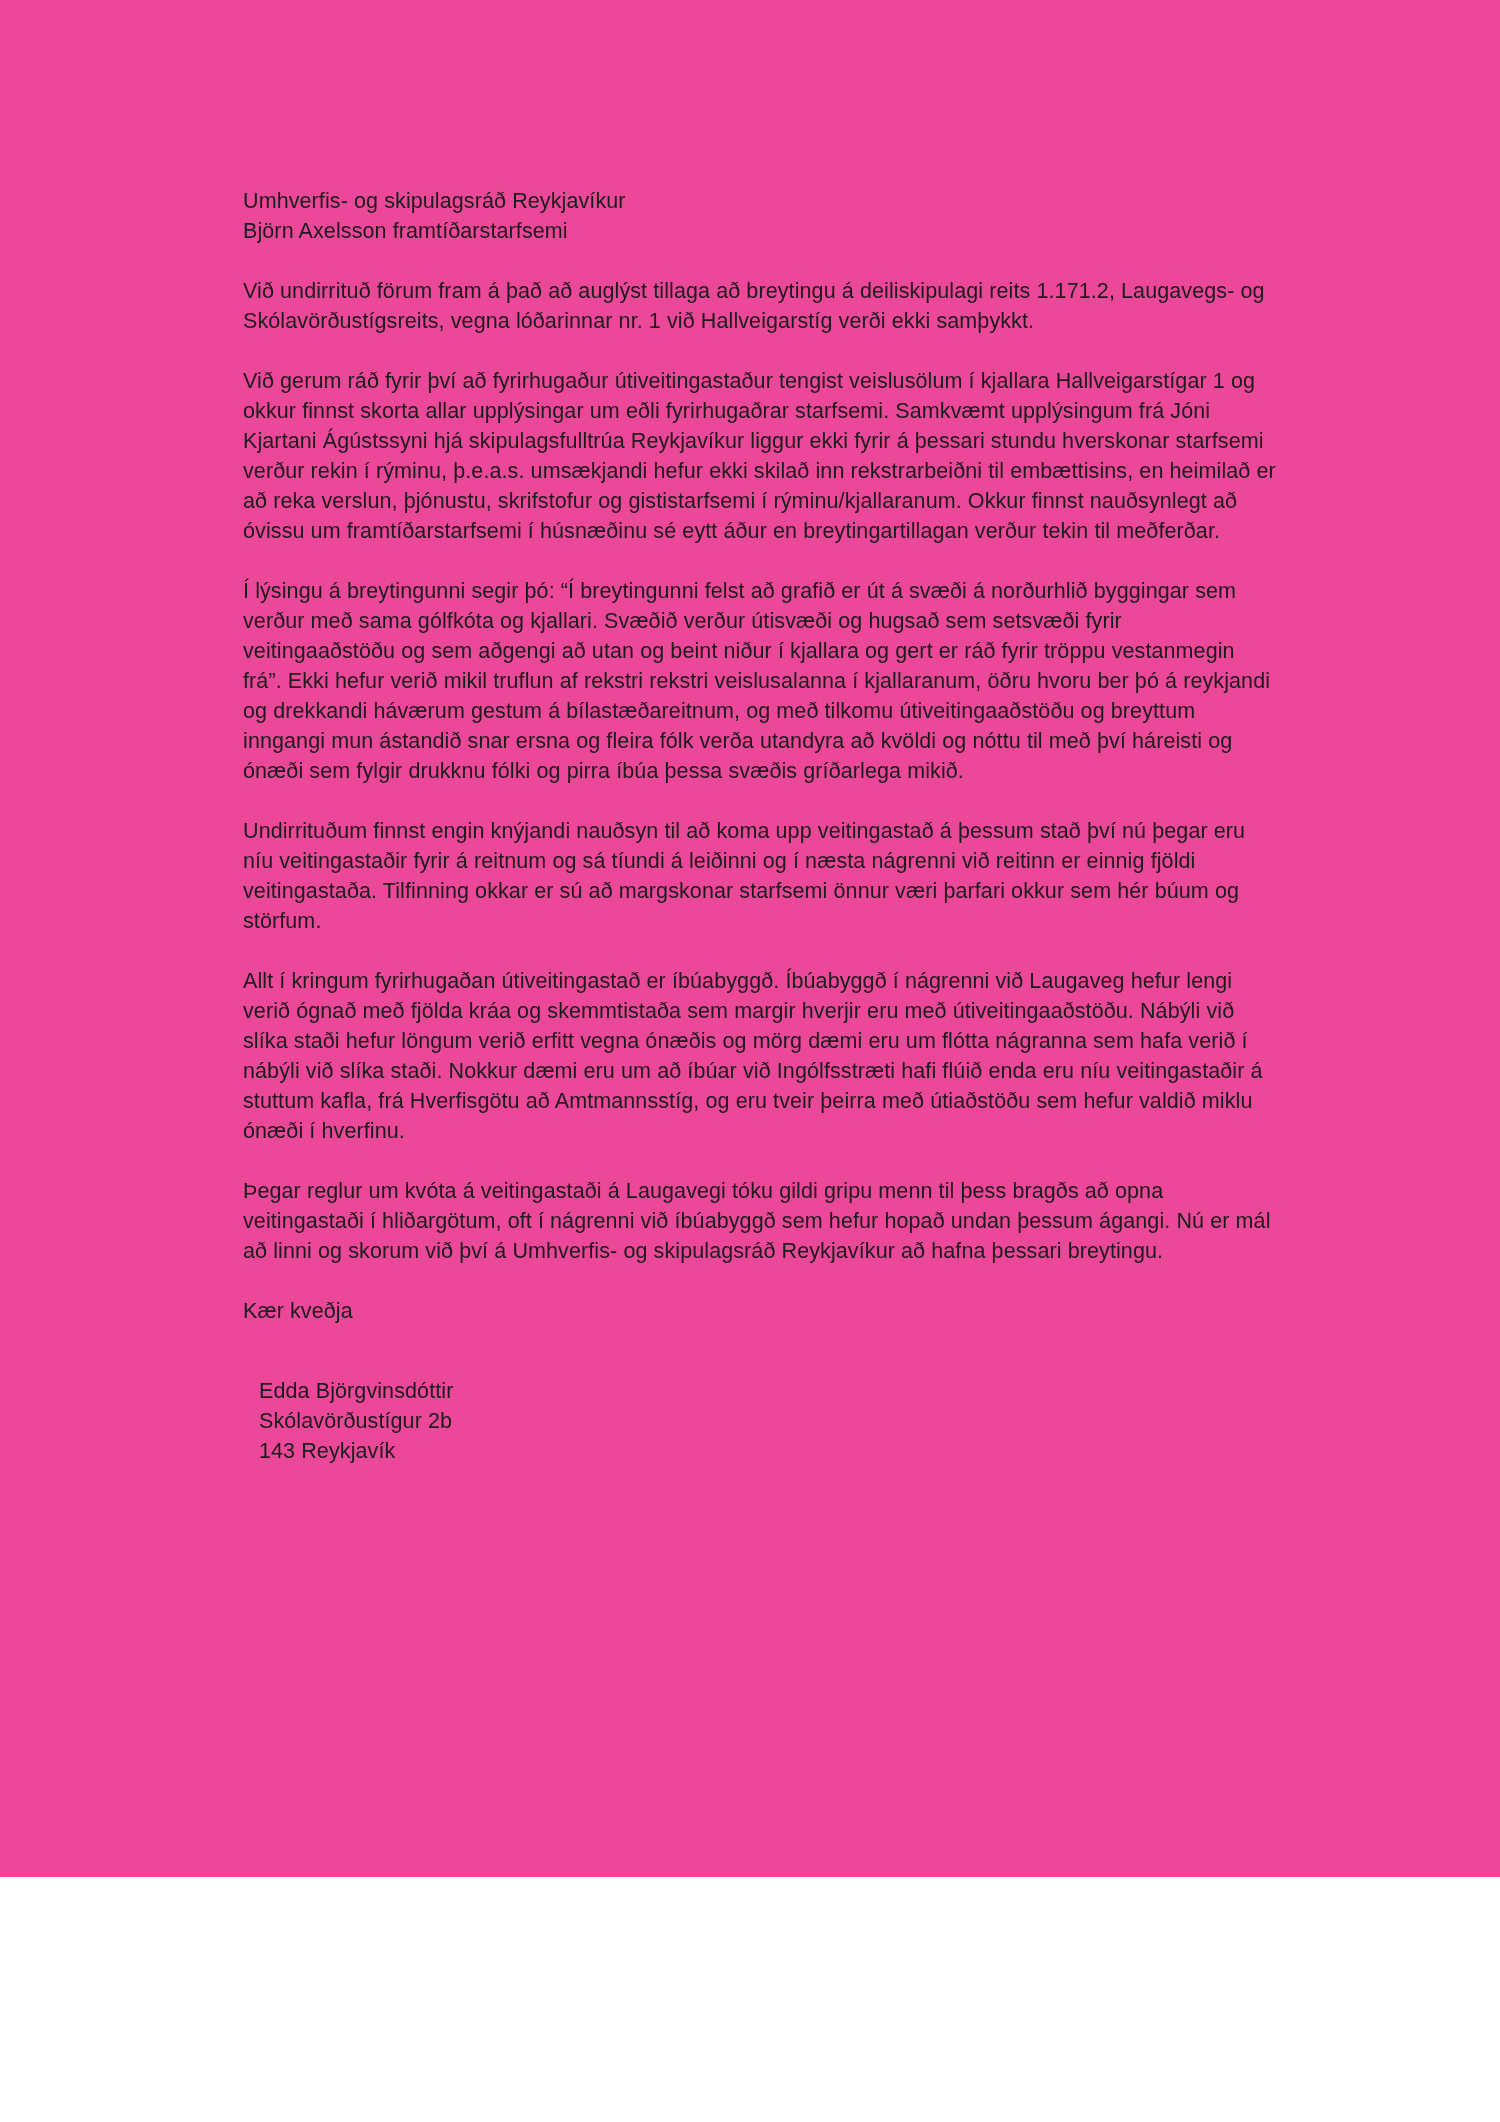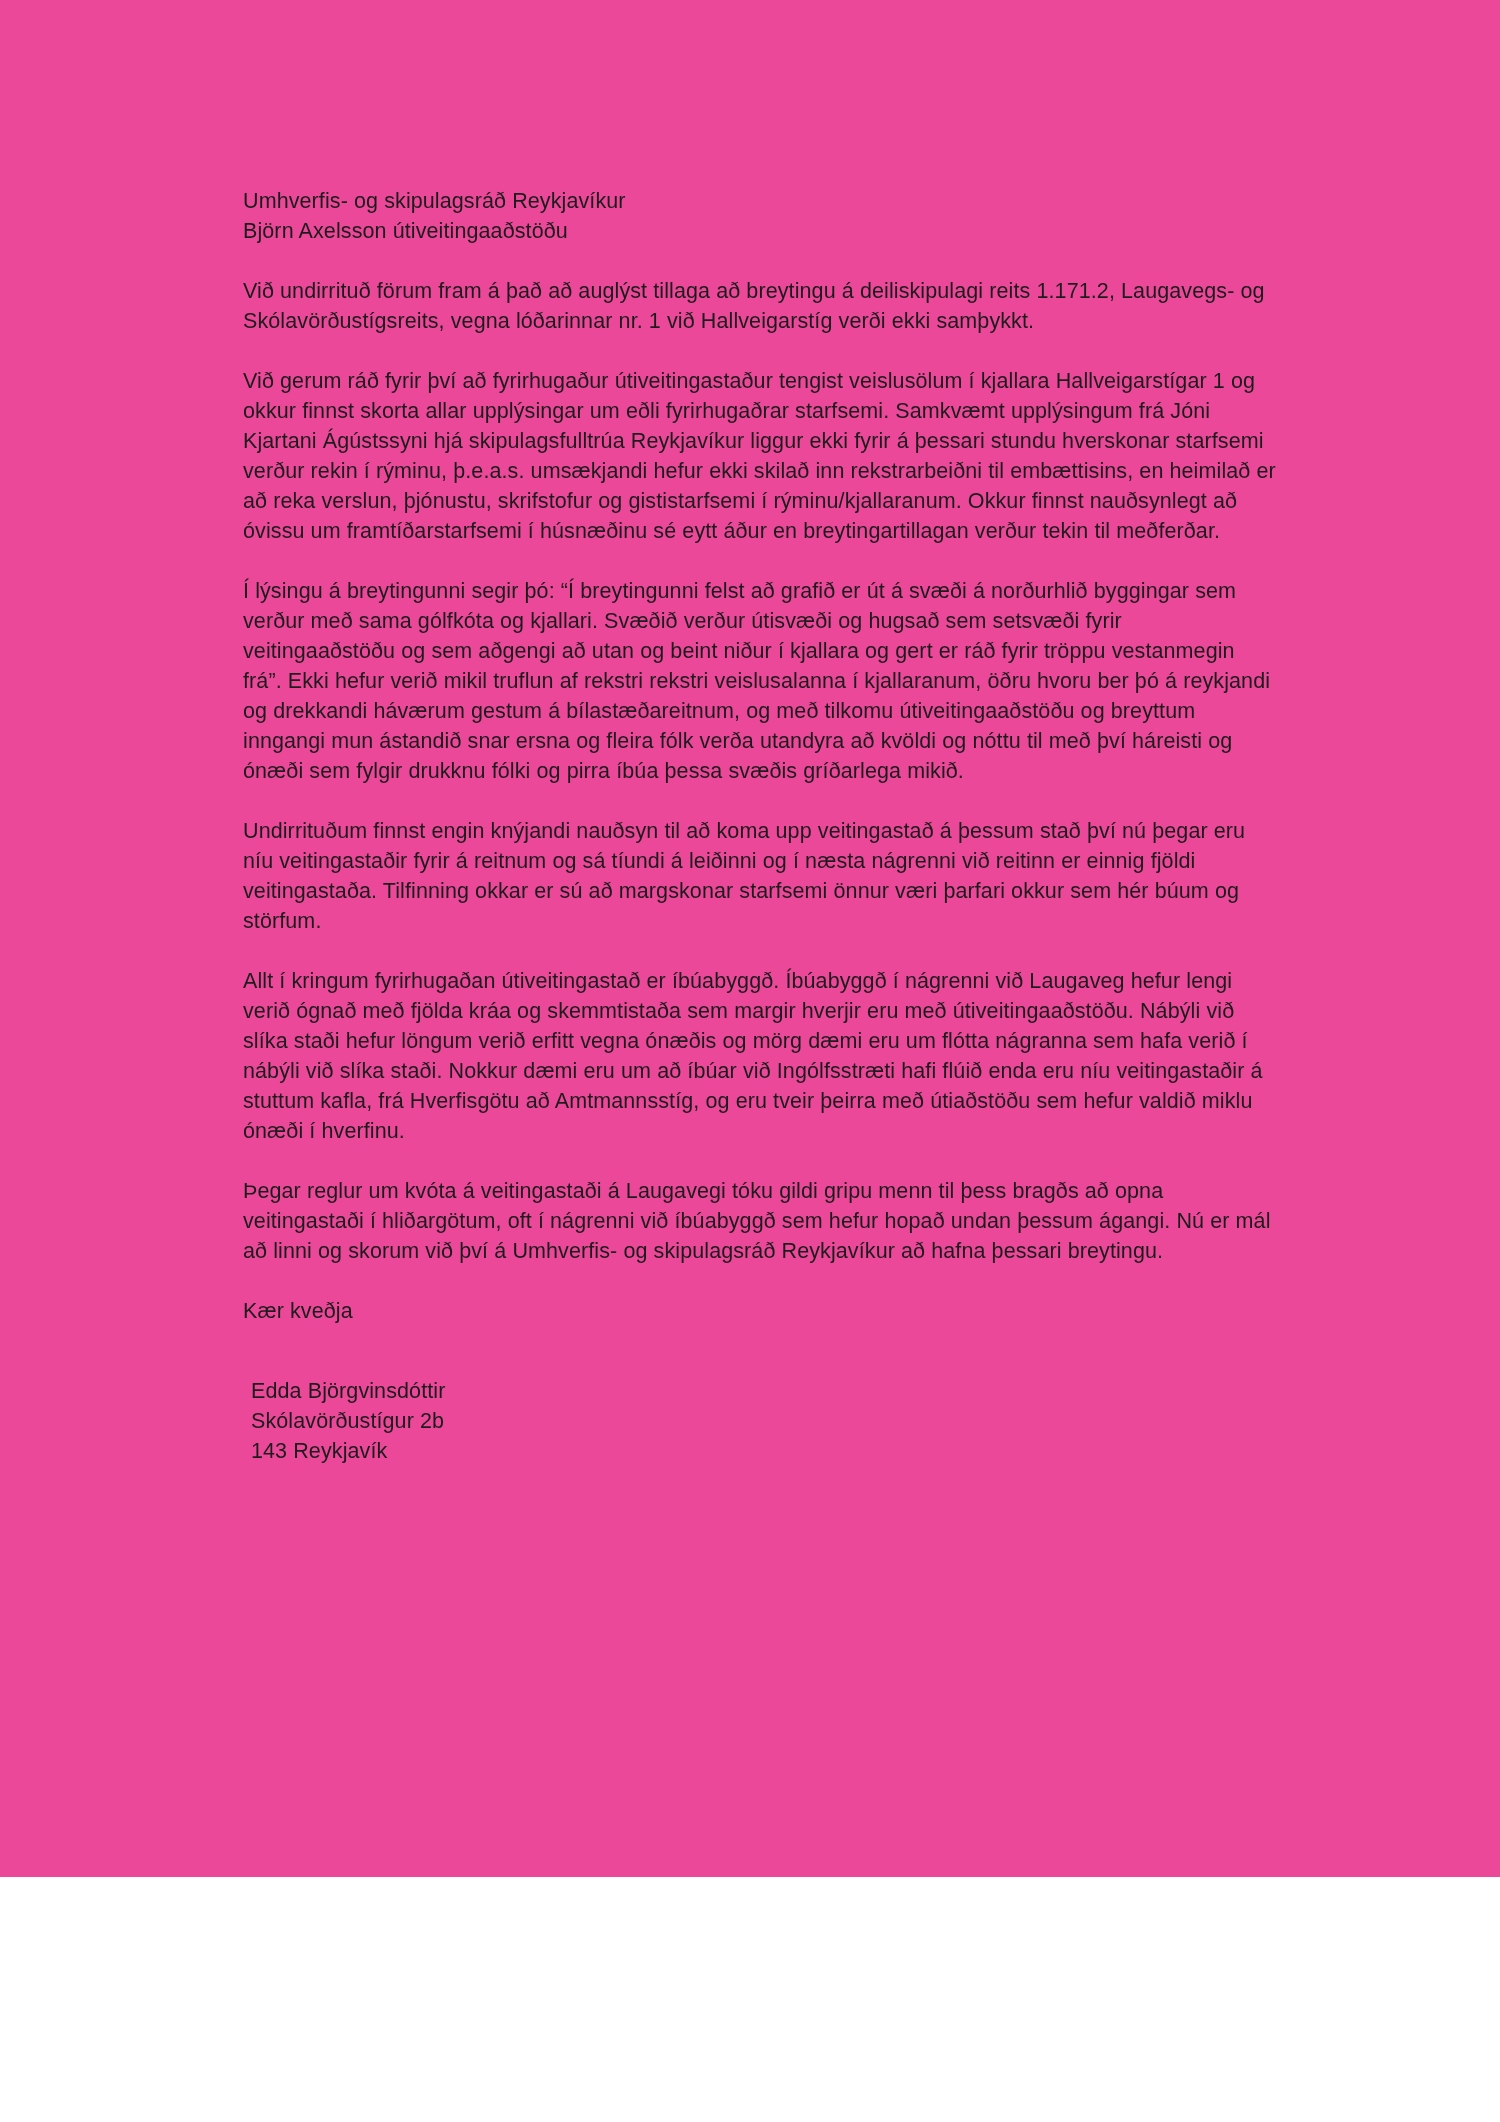--- a/index.html
+++ b/index.html
@@ -40,32 +40,32 @@
   .line {
     margin: 0;
   }
   p.para {
     margin: 0 11px 30px 0;
   }
   p.closing {
     margin: 6px 0 50px 0;
   }
   .signature-block {
-    margin: 8px;
+    margin: 16px;
   }
 </style>
 </head>
 <body>
 
 <div class="page">
   <div class="letter">
 
     <div class="recipient-block">
       <div class="line">Umhverfis- og skipulagsráð Reykjavíkur</div>
-      <div class="line">Björn Axelsson útiveitingaaðstöðu</div>
+      <div class="line">Björn Axelsson framtíðarstarfsemi</div>
     </div>
 
     <p class="para">Við undirrituð förum fram á það að auglýst tillaga að breytingu á deiliskipulagi reits 1.171.2, Laugavegs- og Skólavörðustígsreits, vegna lóðarinnar nr. 1 við Hallveigarstíg verði ekki samþykkt.</p>
     <p class="para">Við gerum ráð fyrir því að fyrirhugaður útiveitingastaður tengist veislusölum í kjallara Hallveigarstígar 1  og okkur finnst skorta allar upplýsingar um eðli fyrirhugaðrar starfsemi. Samkvæmt upplýsingum frá Jóni Kjartani Ágústssyni hjá skipulagsfulltrúa Reykjavíkur liggur ekki fyrir á þessari stundu hverskonar starfsemi verður rekin í rýminu, þ.e.a.s. umsækjandi hefur ekki skilað inn rekstrarbeiðni til embættisins, en heimilað er að reka verslun, þjónustu, skrifstofur og gististarfsemi í rýminu/kjallaranum. Okkur finnst nauðsynlegt að óvissu um framtíðarstarfsemi í húsnæðinu sé eytt áður en breytingartillagan verður tekin til meðferðar.</p>
     <p class="para">Í lýsingu á breytingunni segir þó: “Í breytingunni felst að grafið er út á svæði á norðurhlið byggingar sem verður með sama gólfkóta og kjallari. Svæðið verður útisvæði og hugsað sem setsvæði fyrir veitingaaðstöðu og sem aðgengi að utan og beint niður í kjallara og gert er ráð fyrir tröppu vestanmegin frá”. Ekki hefur verið mikil truflun af rekstri rekstri veislusalanna í kjallaranum, öðru hvoru ber þó á reykjandi og drekkandi háværum gestum á bílastæðareitnum, og með tilkomu útiveitingaaðstöðu og breyttum inngangi mun ástandið snar ersna og fleira fólk verða utandyra að kvöldi og nóttu til með því háreisti og ónæði sem fylgir drukknu fólki og pirra íbúa þessa svæðis gríðarlega mikið.</p>
     <p class="para">Undirrituðum finnst engin knýjandi nauðsyn til að koma upp veitingastað á þessum stað því nú þegar eru níu veitingastaðir fyrir á reitnum og sá tíundi á leiðinni og í næsta nágrenni við reitinn er einnig fjöldi veitingastaða. Tilfinning okkar er sú að margskonar starfsemi önnur væri þarfari okkur sem hér búum og störfum.</p>
     <p class="para">Allt í kringum fyrirhugaðan útiveitingastað er íbúabyggð. Íbúabyggð í nágrenni við Laugaveg hefur lengi verið ógnað með fjölda kráa og skemmtistaða sem margir hverjir eru með útiveitingaaðstöðu. Nábýli við slíka staði hefur löngum verið erfitt vegna ónæðis og mörg dæmi eru um flótta nágranna sem hafa verið í nábýli við slíka staði. Nokkur dæmi eru um að íbúar við Ingólfsstræti hafi flúið enda eru níu veitingastaðir á stuttum kafla, frá Hverfisgötu að Amtmannsstíg, og eru tveir þeirra með útiaðstöðu sem hefur valdið miklu ónæði í hverfinu.</p>
     <p class="para">Þegar reglur um kvóta á veitingastaði á Laugavegi tóku gildi gripu menn til þess bragðs að opna veitingastaði í hliðargötum, oft í nágrenni við íbúabyggð sem hefur hopað undan þessum ágangi. Nú er mál að linni og skorum við því á Umhverfis- og skipulagsráð Reykjavíkur að hafna þessari breytingu.</p>
 
     <p class="closing">Kær kveðja</p>

